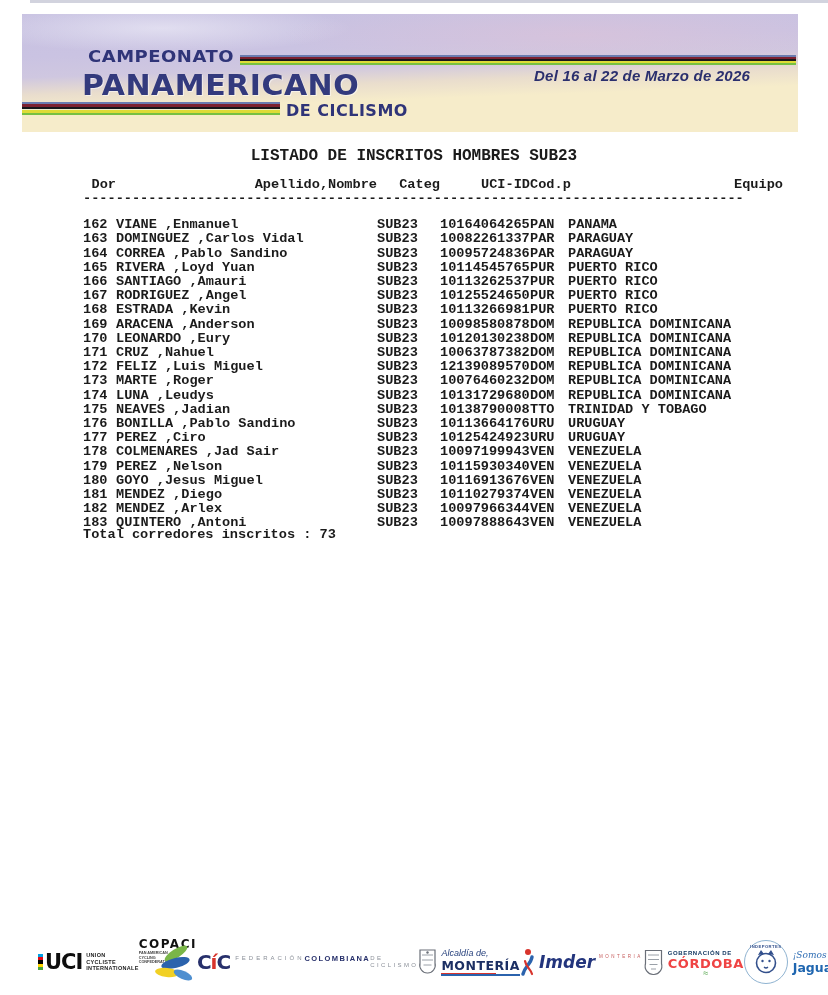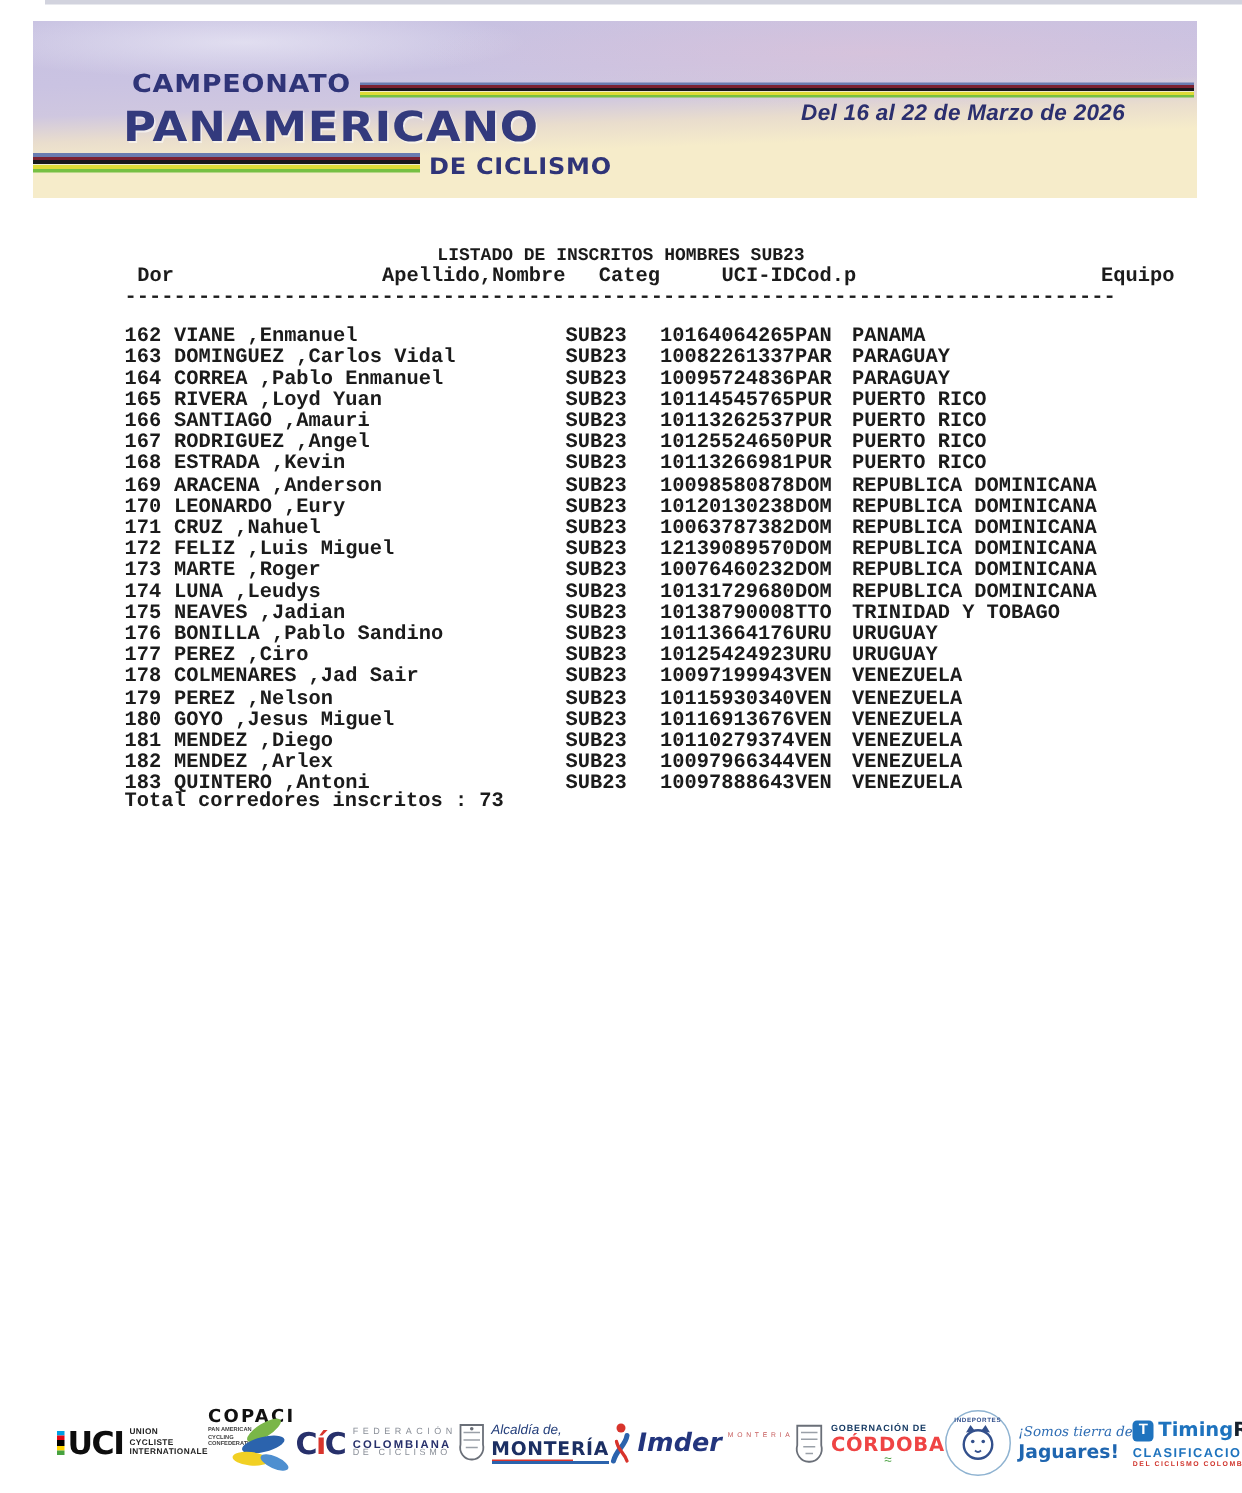--- a/index.html
+++ b/index.html
@@ -29,22 +29,22 @@
   .panamericano{position:absolute;left:60px;top:54px;color:#333a7d;
     font-family:"DejaVu Sans",sans-serif;font-weight:900;font-size:30px;
     letter-spacing:.5px;transform:scaleY(.92);
     text-shadow:1px 1px 0 rgba(255,255,255,.55);}
   .deciclismo{position:absolute;left:264px;top:87px;color:#2f3478;
     font-family:"DejaVu Sans",sans-serif;font-weight:bold;font-size:16px;
     letter-spacing:.5px;transform:scaleY(.95);}
 
   
   .mono{font-family:"Liberation Mono",monospace;font-weight:700;color:#1b1b1b;}
-  .doc-title{position:absolute;left:0;right:0;top:163px;text-align:center;
-    font-size:12px;letter-spacing:0;}
+  .doc-title{position:absolute;left:0;right:0;top:147px;text-align:center;
+    font-size:16px;letter-spacing:0;}
   .table{position:absolute;left:83px;top:178px;width:700px;font-size:13.6px;}
   .trow{display:flex;line-height:14.2px;white-space:pre;}
   .c-dor{width:33px;flex:none;}
   .c-name{width:261px;flex:none;}
   .c-categ{width:63px;flex:none;}
   .c-uci{width:90px;flex:none;}
   .c-cod{width:38px;flex:none;}
   .c-equipo{flex:1;}
   .sep{line-height:13px;height:13px;overflow:hidden;letter-spacing:0;}
   .thead{margin-bottom:0;text-align:right;}
@@ -74,21 +74,21 @@
   .copaci-bird i{position:absolute;display:block;border-radius:50%;}
   .b-green{width:26px;height:9px;background:#7ab648;transform:rotate(-32deg);left:12px;top:4px;}
   .b-blue{width:29px;height:10px;background:#2b63ad;transform:rotate(-14deg);left:10px;top:13px;}
   .b-yellow{width:24px;height:9px;background:#f1d024;transform:rotate(6deg);left:4px;top:23px;}
   .b-sky{width:20px;height:8px;background:#4e8fd0;transform:rotate(24deg);left:22px;top:26px;}
 
   
   .fcc-abbr{font-size:20px;font-weight:900;color:#27306b;letter-spacing:-1px;
     font-family:"DejaVu Sans",sans-serif;margin-right:5px;}
   .fcc-abbr em{font-style:normal;color:#d8342c;}
-  .fcc-text{display:flex;flex-direction:column;line-height:7px;justify-content:flex-end;}
+  .fcc-text{display:flex;flex-direction:row;line-height:7px;justify-content:flex-end;}
   .fcc-l1{font-size:6px;color:#8a8f98;letter-spacing:3px;}
   .fcc-l2{font-size:7.5px;color:#27306b;font-weight:900;letter-spacing:1.4px;}
   .fcc-l3{font-size:6px;color:#8a8f98;letter-spacing:2.4px;}
 
   
   .crest{margin-right:4px;}
   .mont-text{display:flex;flex-direction:column;}
   .mont-l1{font-size:9px;font-style:italic;color:#26407c;font-family:Liberation Sans, sans-serif;}
   .mont-l2{font-size:12.5px;font-weight:900;color:#1c2f63;letter-spacing:.5px;
     font-family:"DejaVu Sans",sans-serif;}
@@ -156,21 +156,21 @@
     <span class="c-name">Apellido,Nombre</span>
     <span class="c-categ">Categ</span>
     <span class="c-uci">UCI-ID</span>
     <span class="c-cod">Cod.p</span>
     <span class="c-equipo">Equipo</span>
   </div>
   <div class="sep">---------------------------------------------------------------------------------</div>
   <div id="rows">
       <div class="trow"><span class="c-dor">162</span><span class="c-name">VIANE ,Enmanuel</span><span class="c-categ">SUB23</span><span class="c-uci">10164064265</span><span class="c-cod">PAN</span><span class="c-equipo">PANAMA</span></div>
       <div class="trow"><span class="c-dor">163</span><span class="c-name">DOMINGUEZ ,Carlos Vidal</span><span class="c-categ">SUB23</span><span class="c-uci">10082261337</span><span class="c-cod">PAR</span><span class="c-equipo">PARAGUAY</span></div>
-      <div class="trow"><span class="c-dor">164</span><span class="c-name">CORREA ,Pablo Enmanuel</span><span class="c-categ">SUB23</span><span class="c-uci">10095724836</span><span class="c-cod">PAR</span><span class="c-equipo">PARAGUAY</span></div>
+      <div class="trow"><span class="c-dor">164</span><span class="c-name">CORREA ,Pablo Sandino</span><span class="c-categ">SUB23</span><span class="c-uci">10095724836</span><span class="c-cod">PAR</span><span class="c-equipo">PARAGUAY</span></div>
       <div class="trow"><span class="c-dor">165</span><span class="c-name">RIVERA ,Loyd Yuan</span><span class="c-categ">SUB23</span><span class="c-uci">10114545765</span><span class="c-cod">PUR</span><span class="c-equipo">PUERTO RICO</span></div>
       <div class="trow"><span class="c-dor">166</span><span class="c-name">SANTIAGO ,Amauri</span><span class="c-categ">SUB23</span><span class="c-uci">10113262537</span><span class="c-cod">PUR</span><span class="c-equipo">PUERTO RICO</span></div>
       <div class="trow"><span class="c-dor">167</span><span class="c-name">RODRIGUEZ ,Angel</span><span class="c-categ">SUB23</span><span class="c-uci">10125524650</span><span class="c-cod">PUR</span><span class="c-equipo">PUERTO RICO</span></div>
       <div class="trow"><span class="c-dor">168</span><span class="c-name">ESTRADA ,Kevin</span><span class="c-categ">SUB23</span><span class="c-uci">10113266981</span><span class="c-cod">PUR</span><span class="c-equipo">PUERTO RICO</span></div>
       <div class="trow"><span class="c-dor">169</span><span class="c-name">ARACENA ,Anderson</span><span class="c-categ">SUB23</span><span class="c-uci">10098580878</span><span class="c-cod">DOM</span><span class="c-equipo">REPUBLICA DOMINICANA</span></div>
       <div class="trow"><span class="c-dor">170</span><span class="c-name">LEONARDO ,Eury</span><span class="c-categ">SUB23</span><span class="c-uci">10120130238</span><span class="c-cod">DOM</span><span class="c-equipo">REPUBLICA DOMINICANA</span></div>
       <div class="trow"><span class="c-dor">171</span><span class="c-name">CRUZ ,Nahuel</span><span class="c-categ">SUB23</span><span class="c-uci">10063787382</span><span class="c-cod">DOM</span><span class="c-equipo">REPUBLICA DOMINICANA</span></div>
       <div class="trow"><span class="c-dor">172</span><span class="c-name">FELIZ ,Luis Miguel</span><span class="c-categ">SUB23</span><span class="c-uci">12139089570</span><span class="c-cod">DOM</span><span class="c-equipo">REPUBLICA DOMINICANA</span></div>
       <div class="trow"><span class="c-dor">173</span><span class="c-name">MARTE ,Roger</span><span class="c-categ">SUB23</span><span class="c-uci">10076460232</span><span class="c-cod">DOM</span><span class="c-equipo">REPUBLICA DOMINICANA</span></div>
       <div class="trow"><span class="c-dor">174</span><span class="c-name">LUNA ,Leudys</span><span class="c-categ">SUB23</span><span class="c-uci">10131729680</span><span class="c-cod">DOM</span><span class="c-equipo">REPUBLICA DOMINICANA</span></div>

